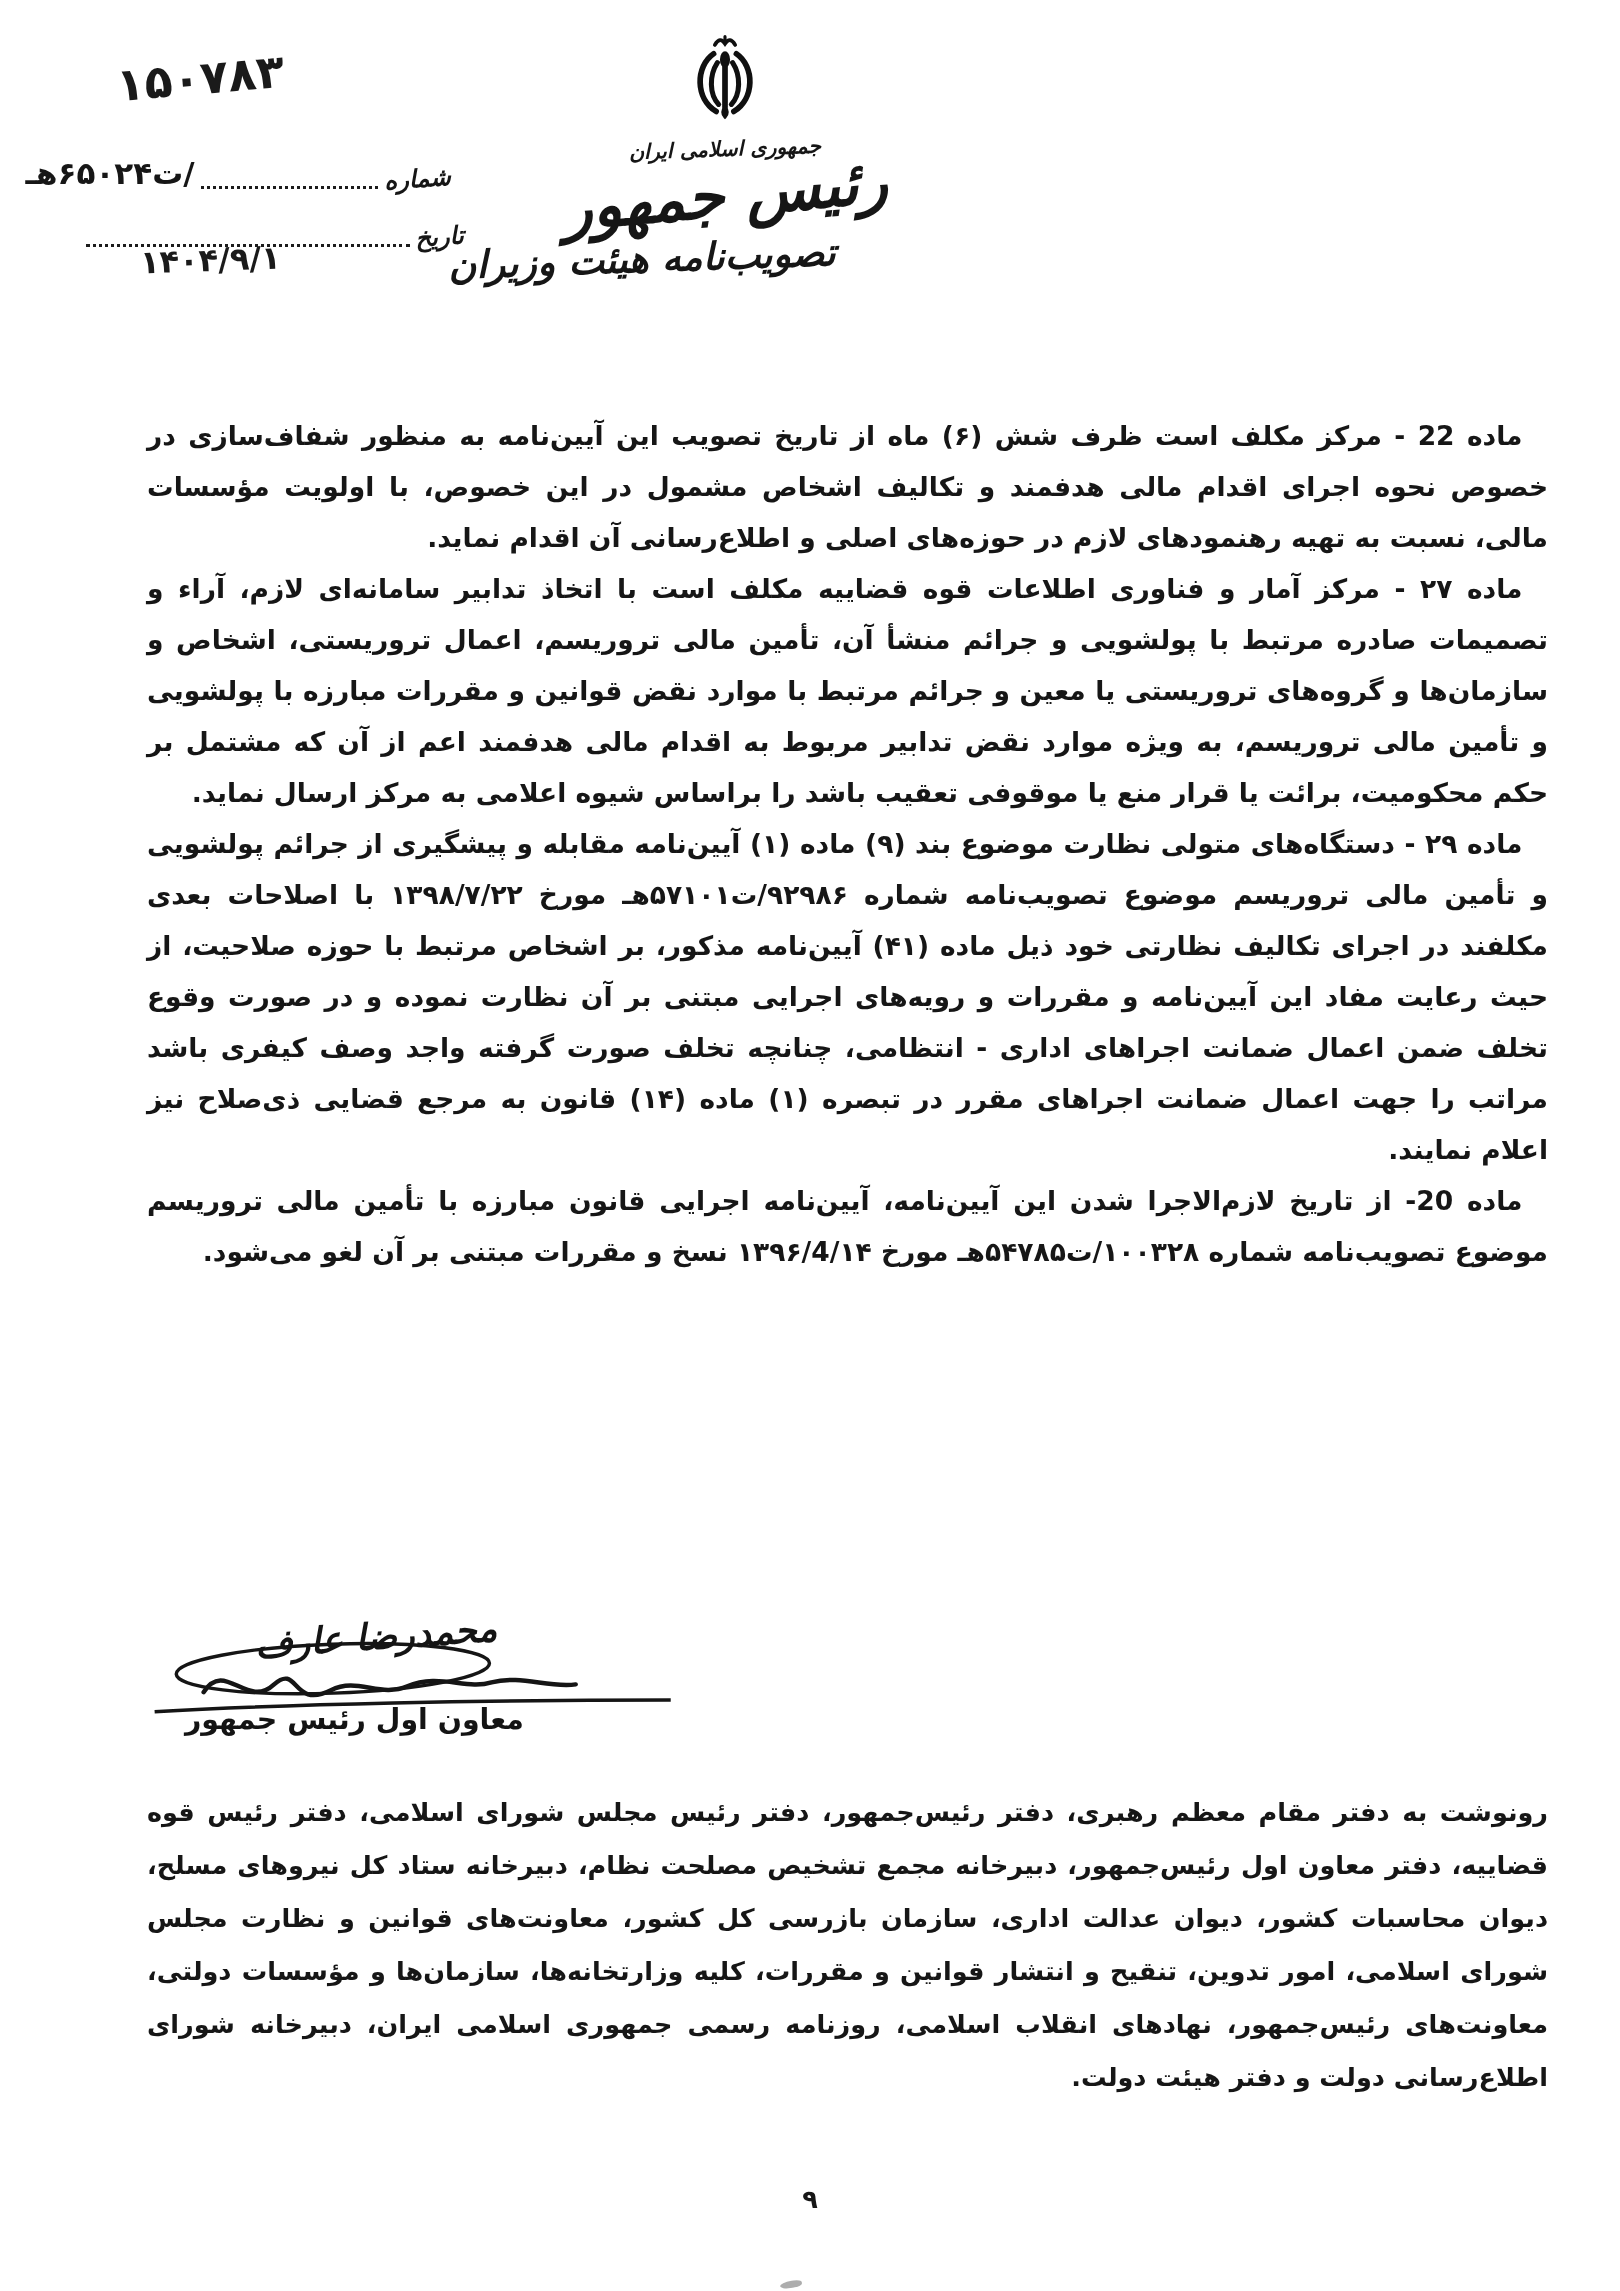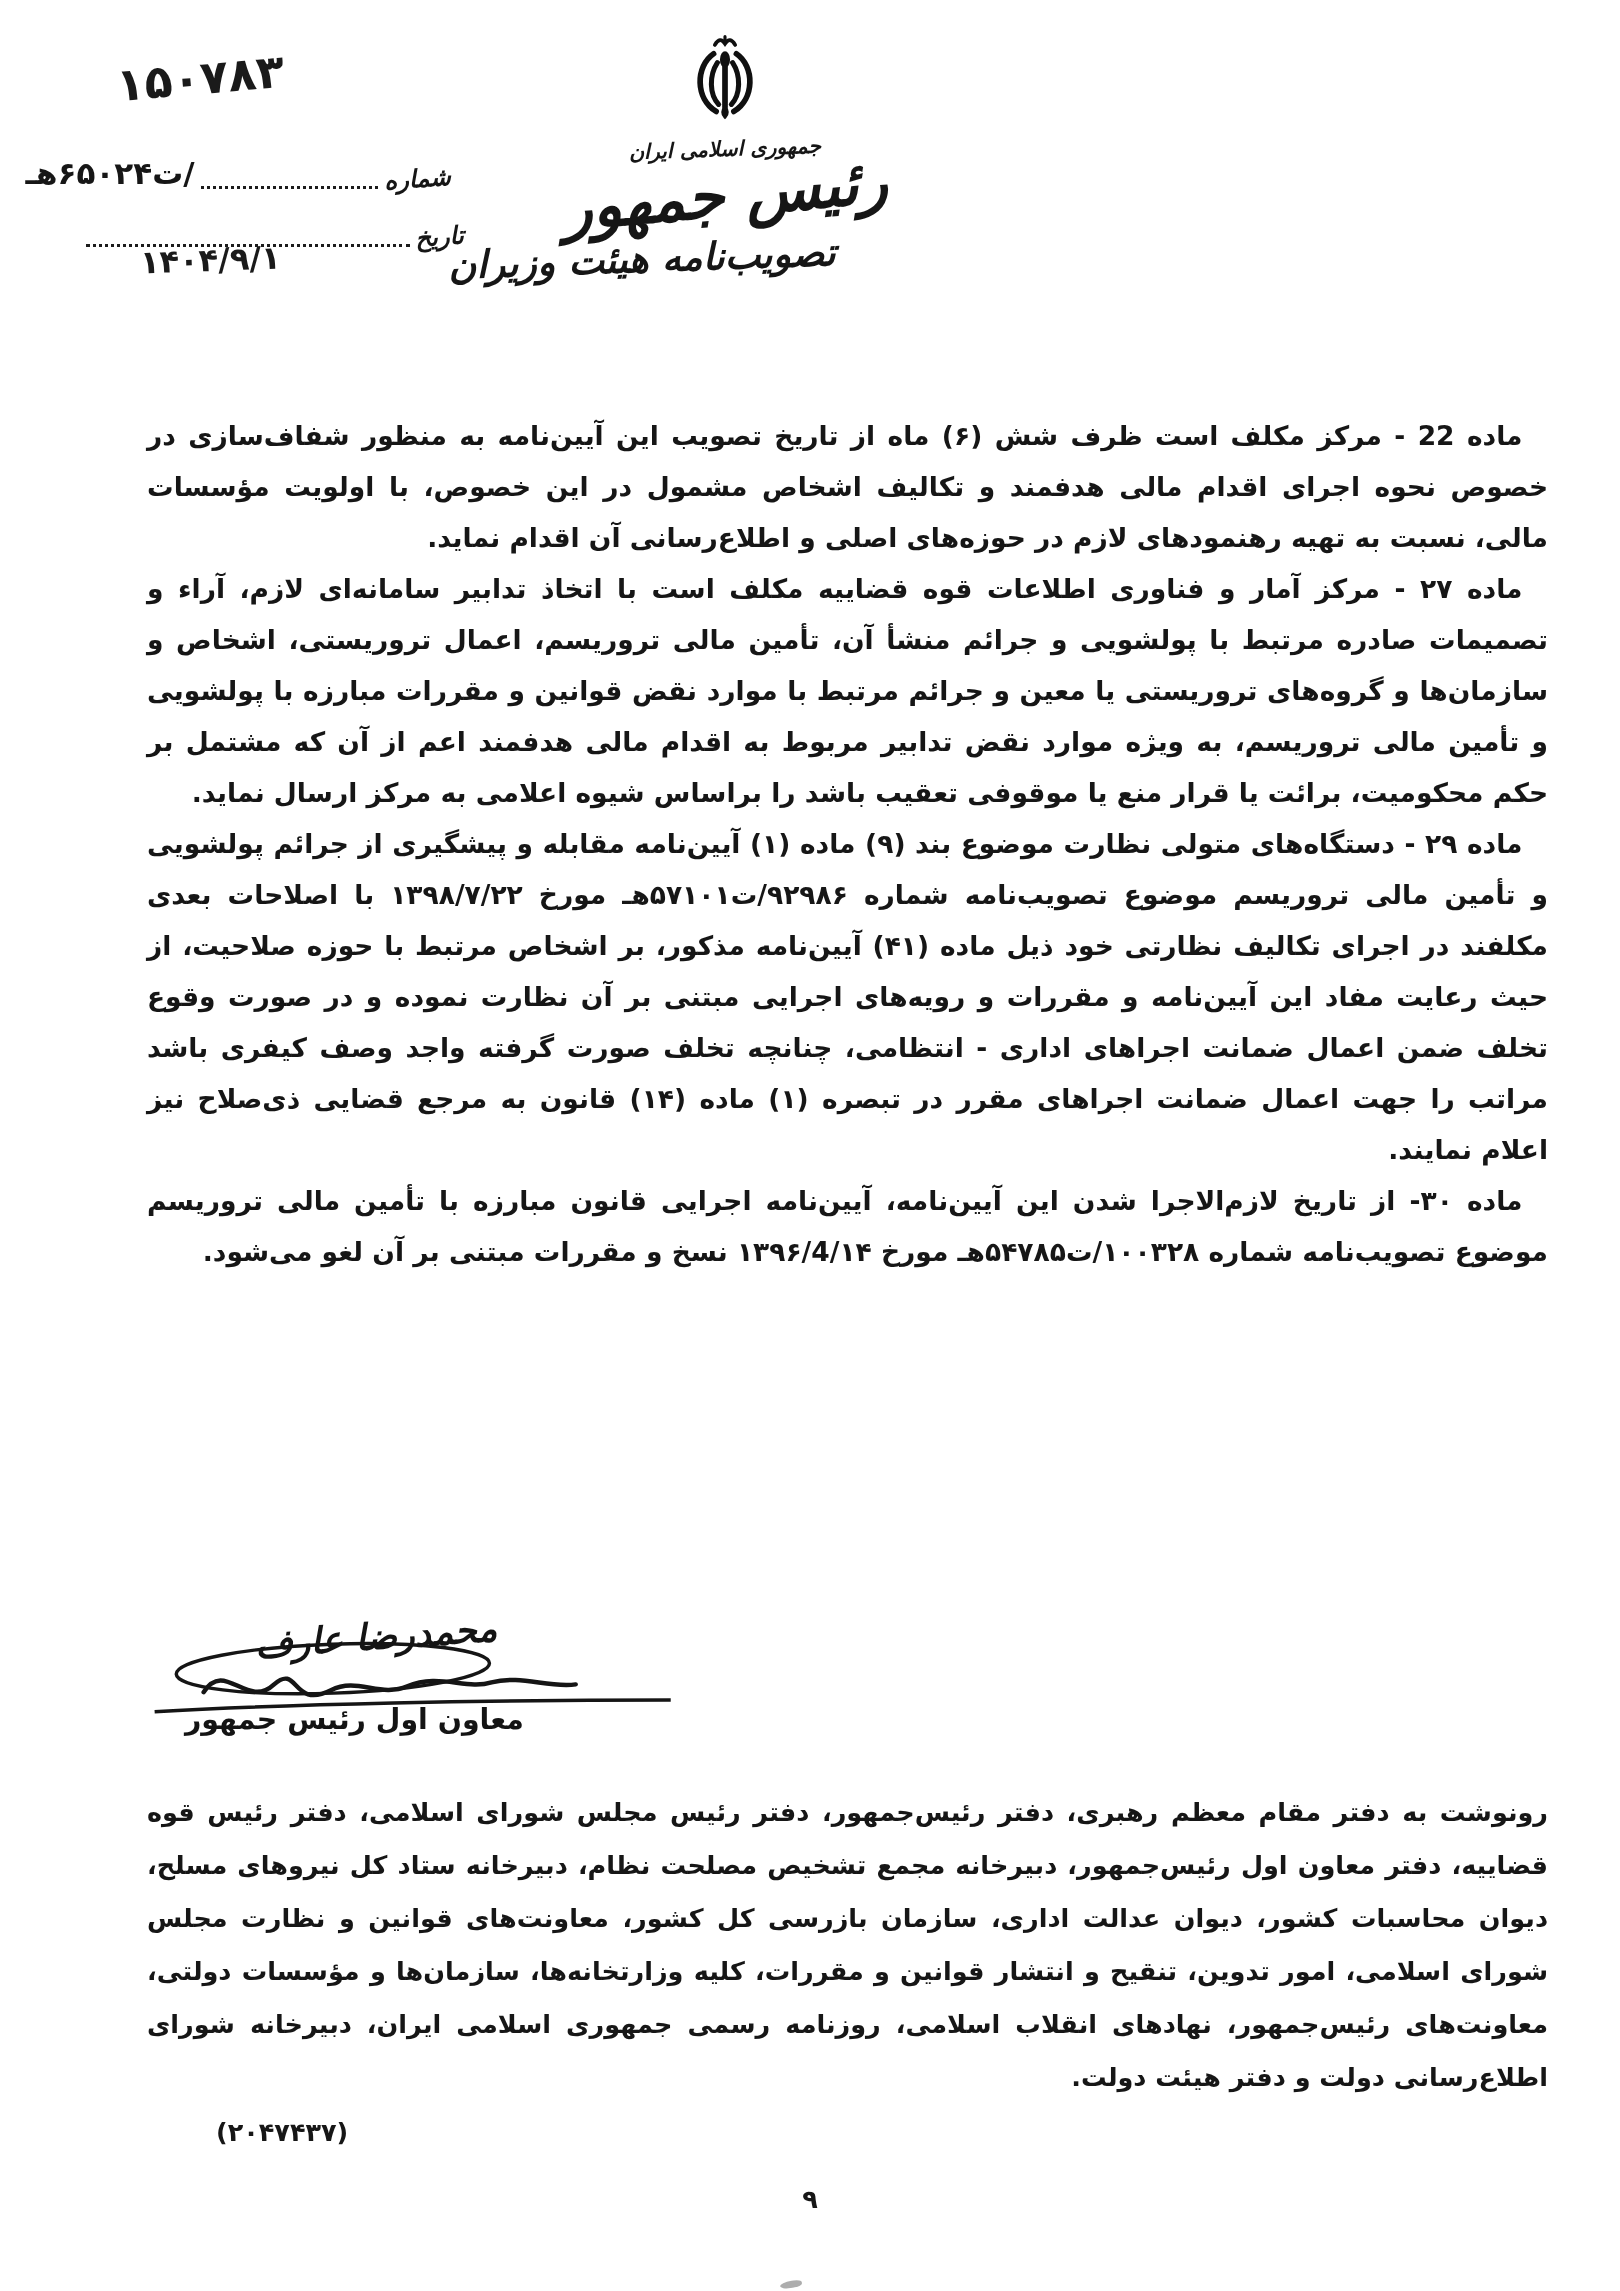--- a/index.html
+++ b/index.html
@@ -84,35 +84,34 @@
     </svg>
     <div class="emblem-caption">جمهوری اسلامی ایران</div>
     <div class="calli-title">رئیس جمهور</div>
     <div class="calli-subtitle">تصویب‌نامه هیئت وزیران</div>
   </div>
 
   <div class="doc-body">
     <p class="article"><span class="article-label">ماده 22</span><span> - مرکز مکلف است ظرف شش (۶) ماه از تاریخ تصویب این آیین‌نامه به منظور شفاف‌سازی در خصوص نحوه اجرای اقدام مالی هدفمند و تکالیف اشخاص مشمول در این خصوص، با اولویت مؤسسات مالی، نسبت به تهیه رهنمودهای لازم در حوزه‌های اصلی و اطلاع‌رسانی آن اقدام نماید.</span></p>
     <p class="article"><span class="article-label">ماده ۲۷</span><span> - مرکز آمار و فناوری اطلاعات قوه قضاییه مکلف است با اتخاذ تدابیر سامانه‌ای لازم، آراء و تصمیمات صادره مرتبط با پولشویی و جرائم منشأ آن، تأمین مالی تروریسم، اعمال تروریستی، اشخاص و سازمان‌ها و گروه‌های تروریستی یا معین و جرائم مرتبط با موارد نقض قوانین و مقررات مبارزه با پولشویی و تأمین مالی تروریسم، به ویژه موارد نقض تدابیر مربوط به اقدام مالی هدفمند اعم از آن که مشتمل بر حکم محکومیت، برائت یا قرار منع یا موقوفی تعقیب باشد را براساس شیوه اعلامی به مرکز ارسال نماید.</span></p>
     <p class="article"><span class="article-label">ماده ۲۹</span><span> - دستگاه‌های متولی نظارت موضوع بند (۹) ماده (۱) آیین‌نامه مقابله و پیشگیری از جرائم پولشویی و تأمین مالی تروریسم موضوع تصویب‌نامه شماره ۹۲۹۸۶/ت۵۷۱۰۱هـ مورخ ۱۳۹۸/۷/۲۲ با اصلاحات بعدی مکلفند در اجرای تکالیف نظارتی خود ذیل ماده (۴۱) آیین‌نامه مذکور، بر اشخاص مرتبط با حوزه صلاحیت، از حیث رعایت مفاد این آیین‌نامه و مقررات و رویه‌های اجرایی مبتنی بر آن نظارت نموده و در صورت وقوع تخلف ضمن اعمال ضمانت اجراهای اداری - انتظامی، چنانچه تخلف صورت گرفته واجد وصف کیفری باشد مراتب را جهت اعمال ضمانت اجراهای مقرر در تبصره (۱) ماده (۱۴) قانون به مرجع قضایی ذی‌صلاح نیز اعلام نمایند.</span></p>
-    <p class="article"><span class="article-label">ماده ۳۰</span><span>- از تاریخ لازم‌الاجرا شدن این آیین‌نامه، آیین‌نامه اجرایی قانون مبارزه با تأمین مالی تروریسم موضوع تصویب‌نامه شماره ۱۰۰۳۲۸/ت۵۴۷۸۵هـ مورخ ۱۳۹۶/4/۱۴ نسخ و مقررات مبتنی بر آن لغو می‌شود.</span></p>
+    <p class="article"><span class="article-label">ماده 20</span><span>- از تاریخ لازم‌الاجرا شدن این آیین‌نامه، آیین‌نامه اجرایی قانون مبارزه با تأمین مالی تروریسم موضوع تصویب‌نامه شماره ۱۰۰۳۲۸/ت۵۴۷۸۵هـ مورخ ۱۳۹۶/4/۱۴ نسخ و مقررات مبتنی بر آن لغو می‌شود.</span></p>
   </div>
 
   <div class="signature-block">
     <svg viewBox="0 0 580 170" width="568" height="167">
       <path d="M18 120 C150 112 360 108 545 108" stroke="#151515" stroke-width="3.5" fill="none"></path>
       <path d="M68 100 C90 66 112 118 140 92 C165 70 158 118 198 98 C225 84 248 106 276 94 C308 80 336 98 362 90 C392 82 420 96 448 92" stroke="#151515" stroke-width="4.5" fill="none" stroke-linecap="round"></path>
       <ellipse cx="200" cy="76" rx="160" ry="25" transform="rotate(-2 200 76)" stroke="#151515" stroke-width="3.5" fill="none"></ellipse>
       <text class="sig-name" x="245" y="56" text-anchor="middle" transform="rotate(-4 245 56)">محمدرضا عارف</text>
       <text class="sig-title" x="222" y="138" text-anchor="middle">معاون اول رئیس جمهور</text>
     </svg>
   </div>
 
   <div class="footer-dist">
     <p><span class="footer-lead">رونوشت به</span><span> دفتر مقام معظم رهبری، دفتر رئیس‌جمهور، دفتر رئیس مجلس شورای اسلامی، دفتر رئیس قوه قضاییه، دفتر معاون اول رئیس‌جمهور، دبیرخانه مجمع تشخیص مصلحت نظام، دبیرخانه ستاد کل نیروهای مسلح، دیوان محاسبات کشور، دیوان عدالت اداری، سازمان بازرسی کل کشور، معاونت‌های قوانین و نظارت مجلس شورای اسلامی، امور تدوین، تنقیح و انتشار قوانین و مقررات، کلیه وزارتخانه‌ها، سازمان‌ها و مؤسسات دولتی، معاونت‌های رئیس‌جمهور، نهادهای انقلاب اسلامی، روزنامه رسمی جمهوری اسلامی ایران، دبیرخانه شورای اطلاع‌رسانی دولت و دفتر هیئت دولت.</span></p>
-    <div class="doc-id">(۲۰۴۷۴۳۷)</div>
   </div>
 
   <div class="page-number">۹</div>
   <div class="speck"></div>
 
 </div>
 
 
 </body></html>

